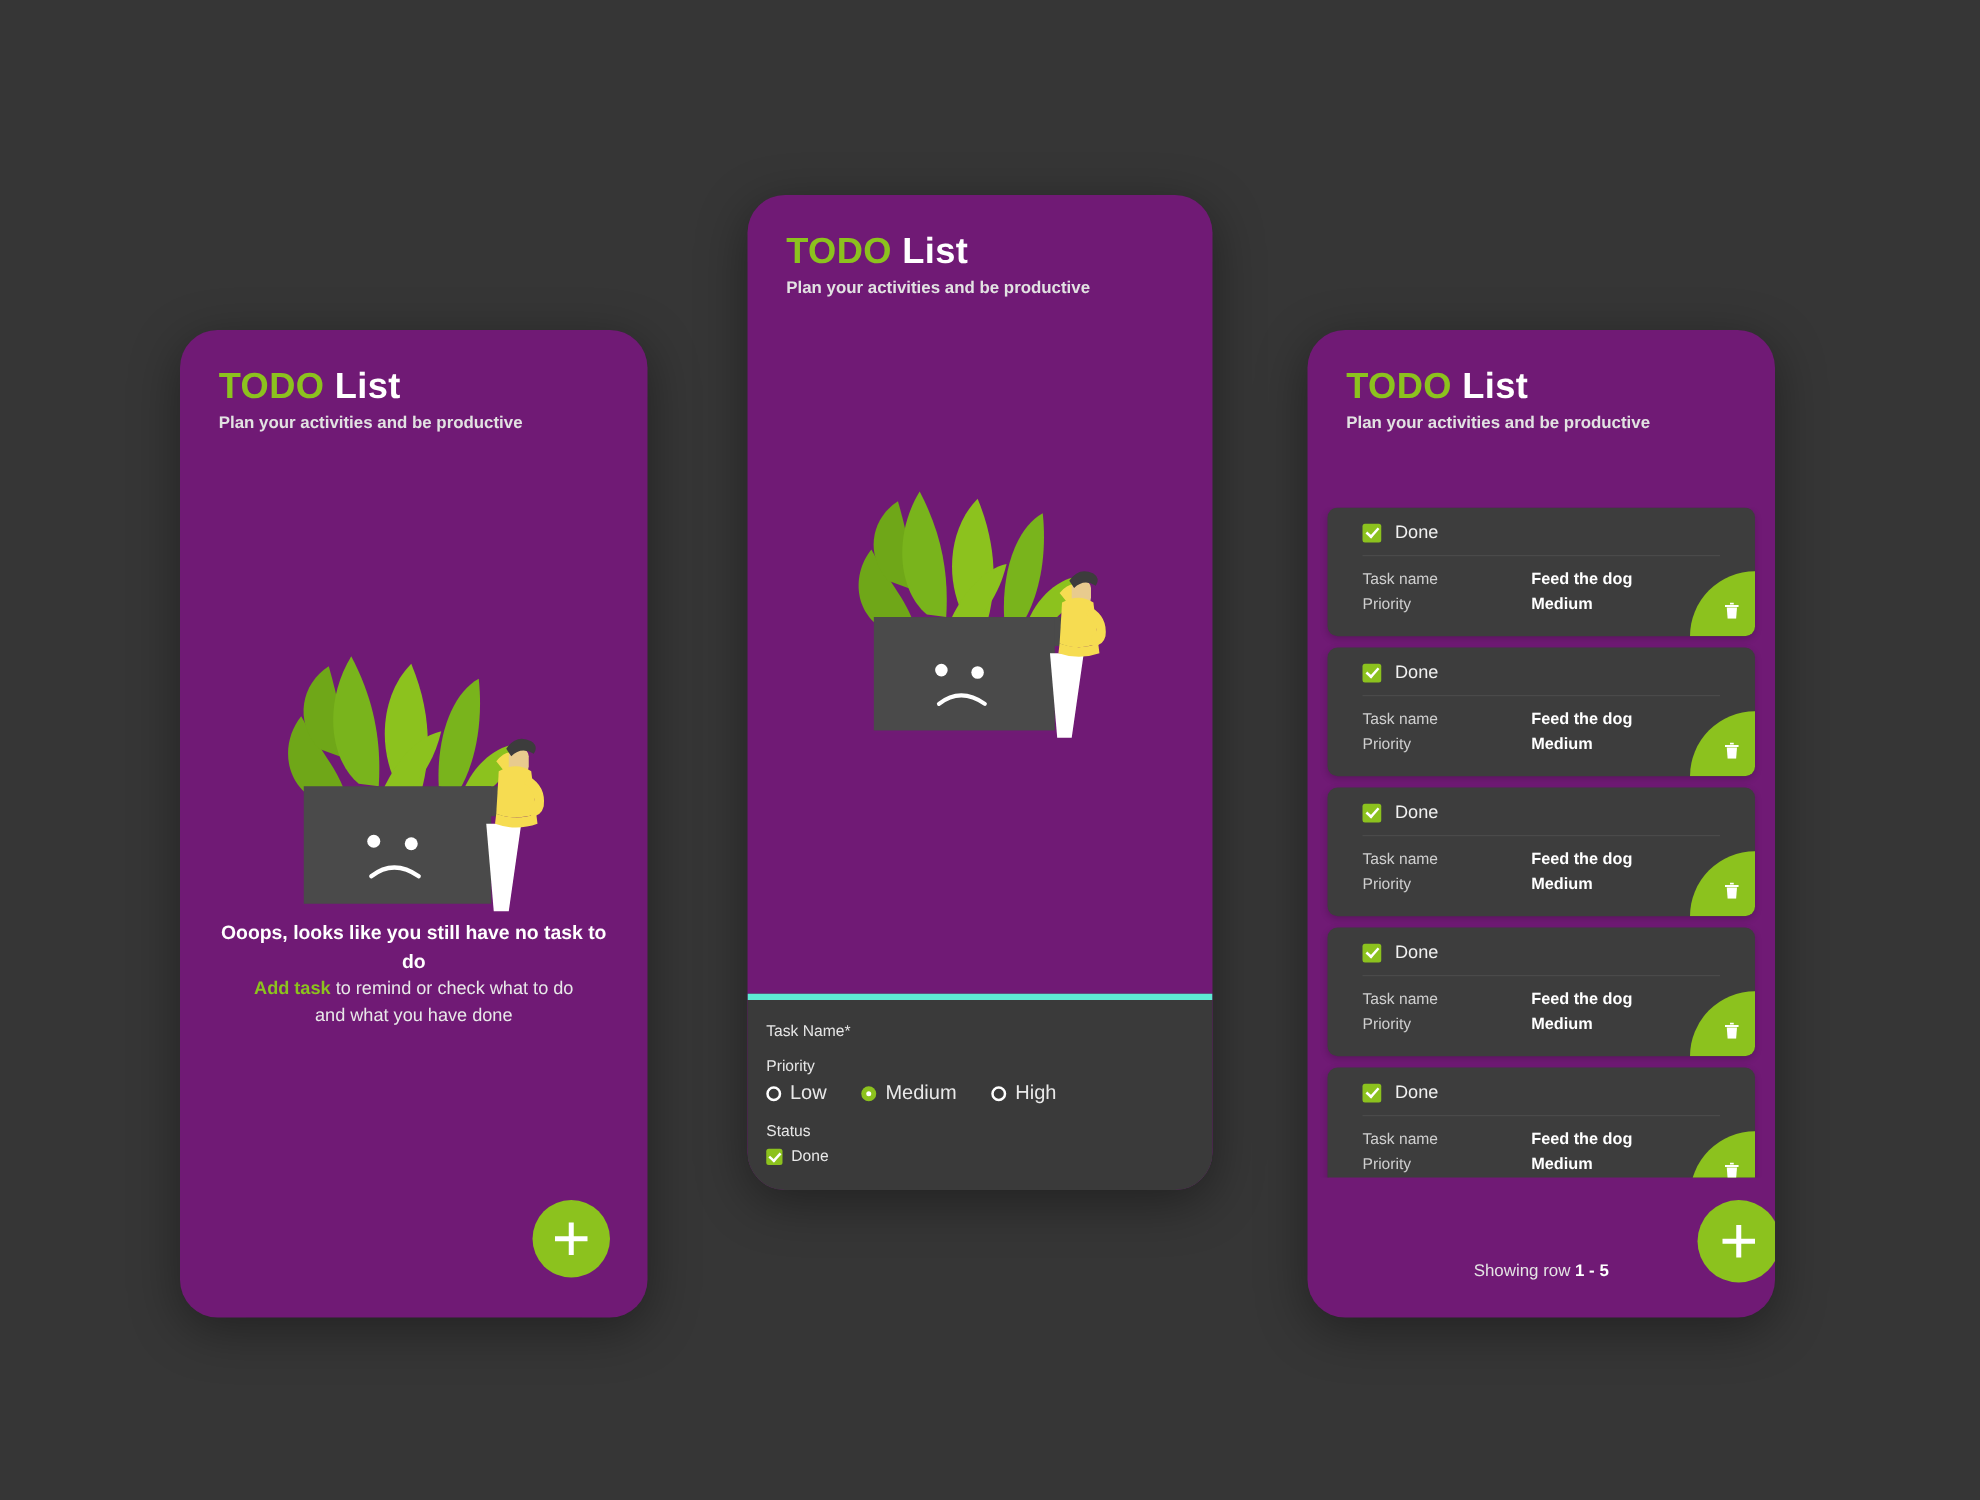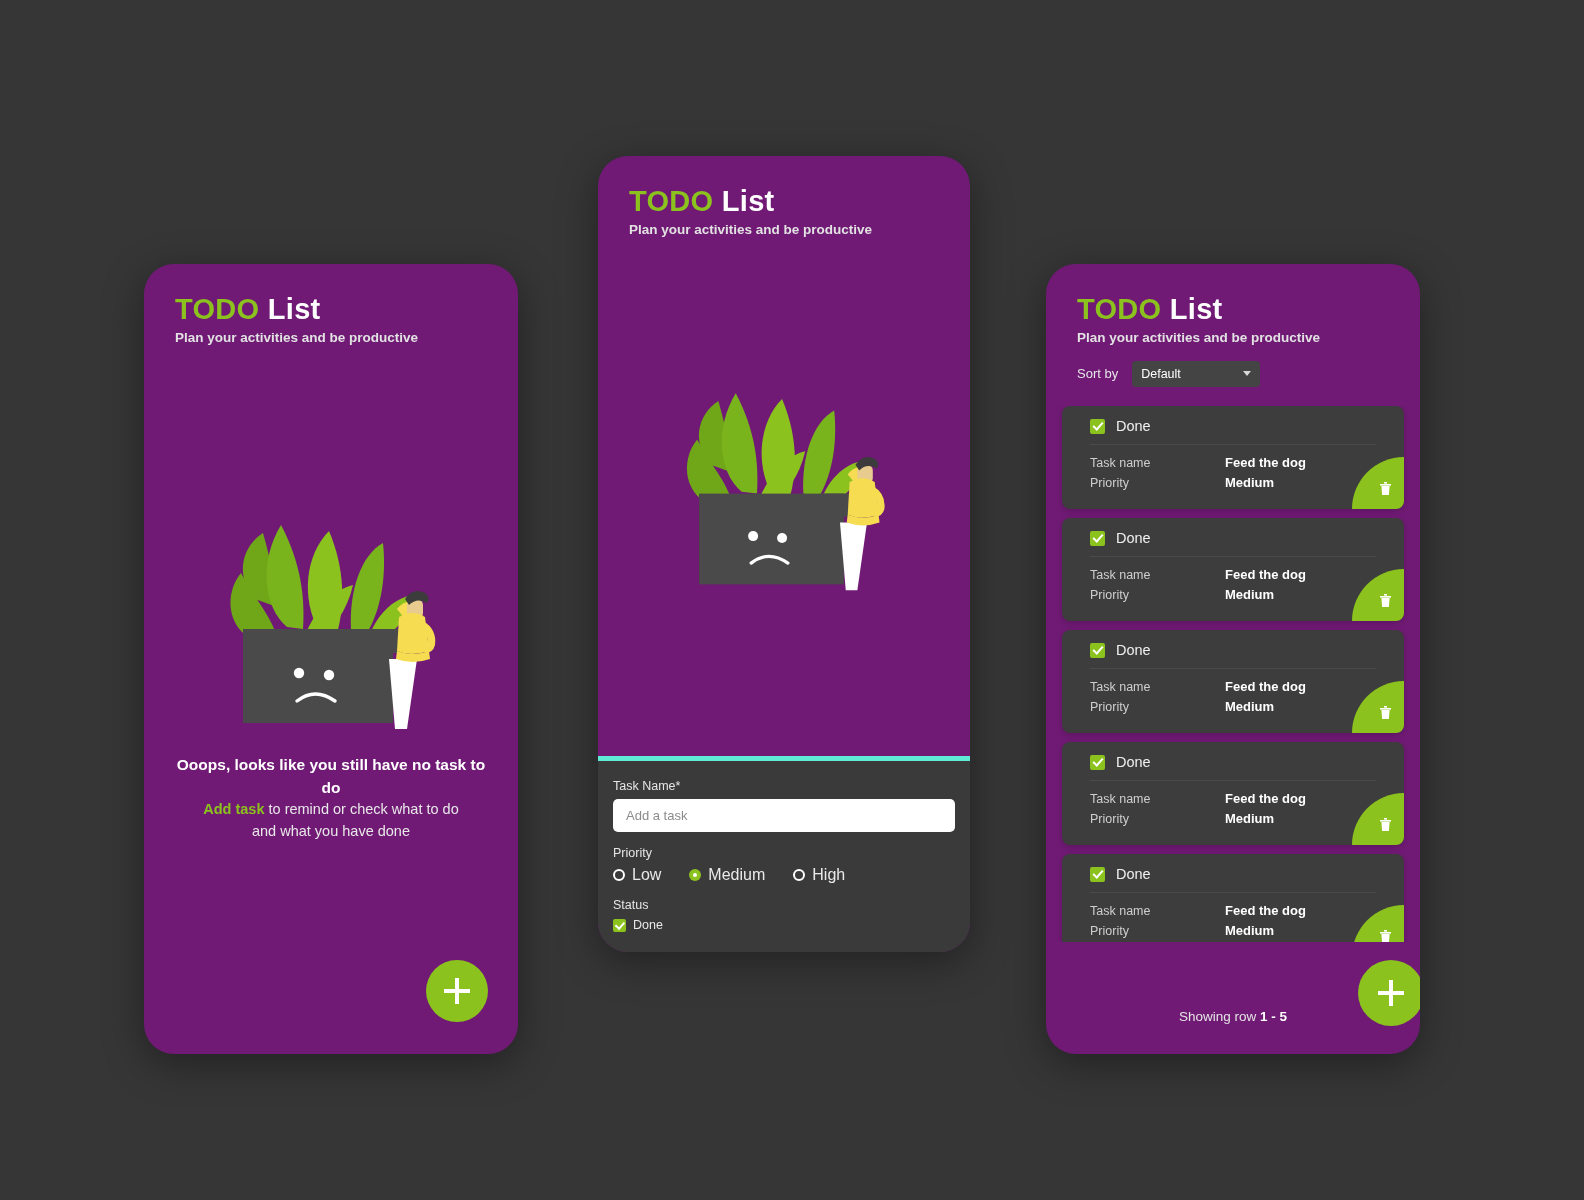--- a/index.html
+++ b/index.html
@@ -48,21 +48,21 @@
   .illus-wrap {
     display: flex;
     align-items: center;
     justify-content: center;
   }
   .illus { display: block; }
 
   
   .empty-text {
     text-align: center;
-    margin-top: 20px;
+    margin-top: 2px;
     padding: 0 24px;
     line-height: 1.5;
   }
   .empty-line1 {
     color: #ffffff;
     font-size: 15.5px;
     font-weight: bold;
     display: block;
   }
   .empty-line2 {
@@ -390,21 +390,20 @@
         <rect x="206" y="96" width="16" height="20" rx="6" fill="#E8CB8E"></rect>
         <path d="M204 96 q8 -12 20 -6 q6 4 2 10 q-10 -6 -18 2 Z" fill="#3C3C3C"></path>
         <path d="M198 114 q14 -8 26 0 l4 34 q-18 6 -32 0 Z" fill="#F6DC51"></path>
         <path d="M222 118 q14 8 12 24 q-2 8 -10 8 l-2 -8 q6 -2 4 -8 q-2 -8 -8 -10 Z" fill="#F6DC51"></path>
         <path d="M196 148 q16 6 32 0 l1 8 q-17 6 -34 0 Z" fill="#F6DC51"></path>
       </svg>
     </div>
 
     <div class="form-panel">
       <div class="field-label">Task Name*</div>
-      <input class="task-input" type="text" placeholder="Add a task" style="">
 
       <div class="group-label">Priority</div>
       <div class="radio-row">
         <label class="radio-item">
           <span class="radio-dot off"></span>
           <span class="radio-text">Low</span>
         </label>
         <label class="radio-item">
           <span class="radio-dot on"></span>
           <span class="radio-text">Medium</span>
@@ -427,27 +426,20 @@
   <div class="phone" id="phone-list">
 
     <div class="app-header">
       <div class="app-title">
         <span class="title-todo">TODO</span>
         <span class="title-list">List</span>
       </div>
       <div class="app-subtitle">Plan your activities and be productive</div>
     </div>
 
-    <div class="sort-bar">
-      <span class="sort-label">Sort by</span>
-      <div class="sort-select">
-        <span class="sort-value">Default</span>
-        <span class="caret"></span>
-      </div>
-    </div>
 
     <div class="task-list" id="task-list">
         <div class="task-card">
           <div class="card-top">
             <span class="card-check"></span>
             <span class="card-check-label">Done</span>
           </div>
           <div class="card-row">
             <span class="row-key">Task name</span>
             <span class="row-val">Feed the dog</span>

